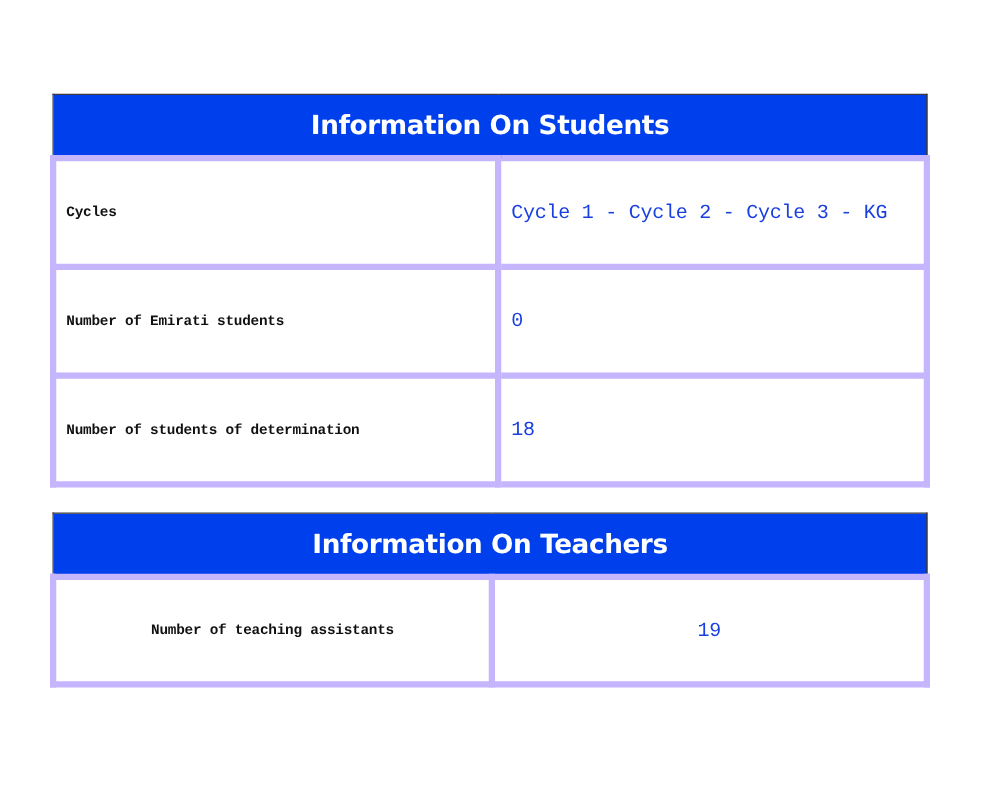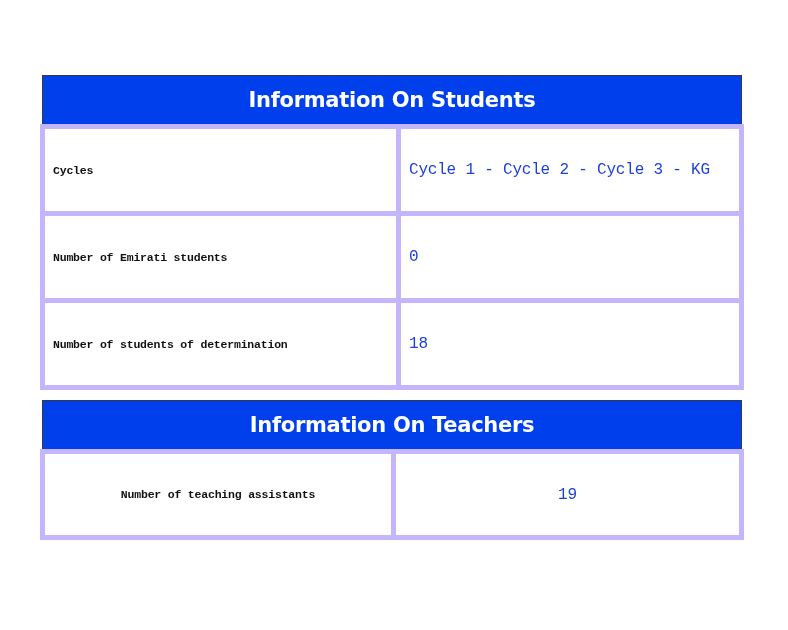--- a/index.html
+++ b/index.html
@@ -9,21 +9,21 @@
                   table-layout: fixed; }
     .info-table th { background: #0040ec; color: #ffffff; height: 48px; font-size: 21px;
                      font-weight: bold; text-align: center; border: 1px solid #3a3a3a;
                      letter-spacing: -0.3px; padding: 0; }
     .info-table td { height: 48px; border: 5px solid #c4b5fd; padding: 17px 8px; font-size: 12px;
                      vertical-align: middle; font-family: Liberation Mono, monospace; }
     .info-table td.label { color: #111111; font-weight: bold; font-size: 11.5px; letter-spacing: -0.2px; }
     .info-table td.value { color: #1a3fe0; font-size: 16px; letter-spacing: -0.2px; }
     #students-table { top: 75px; }
     #students-table col.c1 { width: 356px; }
-    #teachers-table { top: 400px; }
+    #teachers-table { top: 410px; }
     #teachers-table col.c1 { width: 351px; }
     #teachers-table tr:last-child td { height: 47px; text-align: center; }
   </style>
 </head>
 <body>
 
 <table id="students-table" class="info-table">
   <colgroup>
       <col class="c1">
       <col class="c2">

